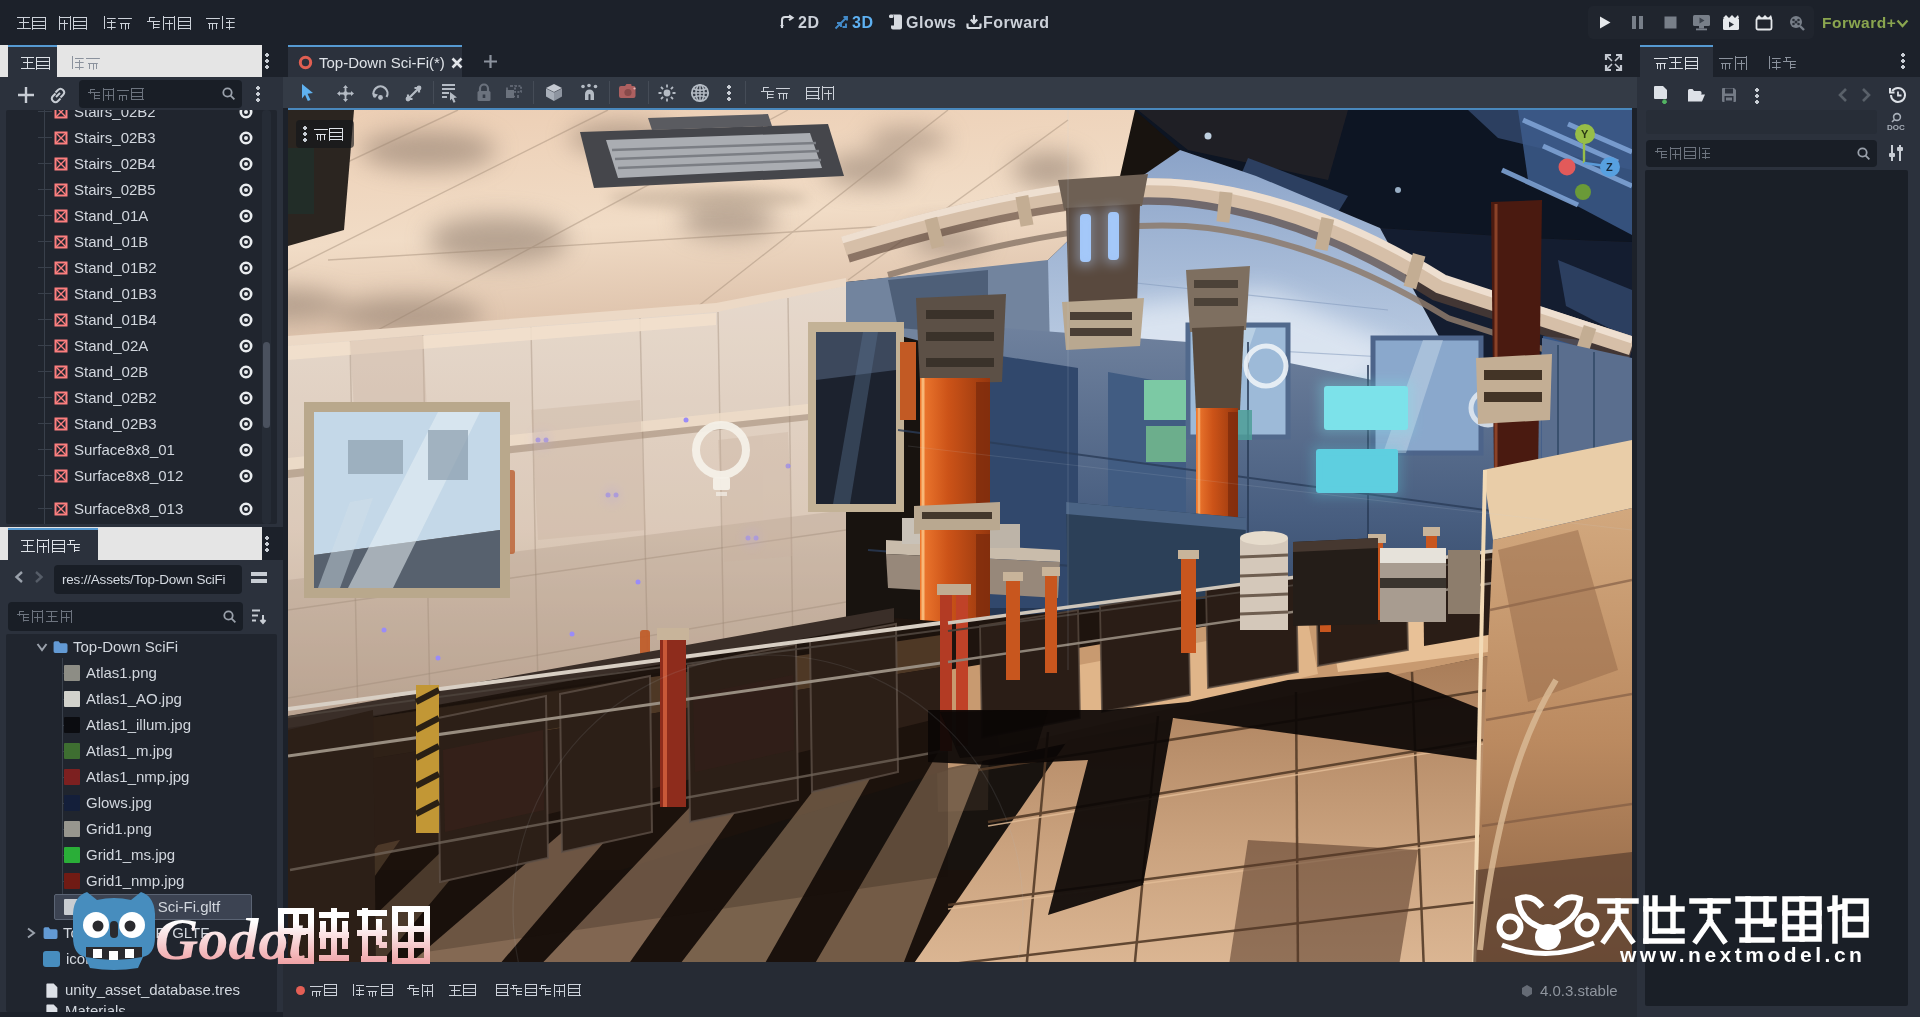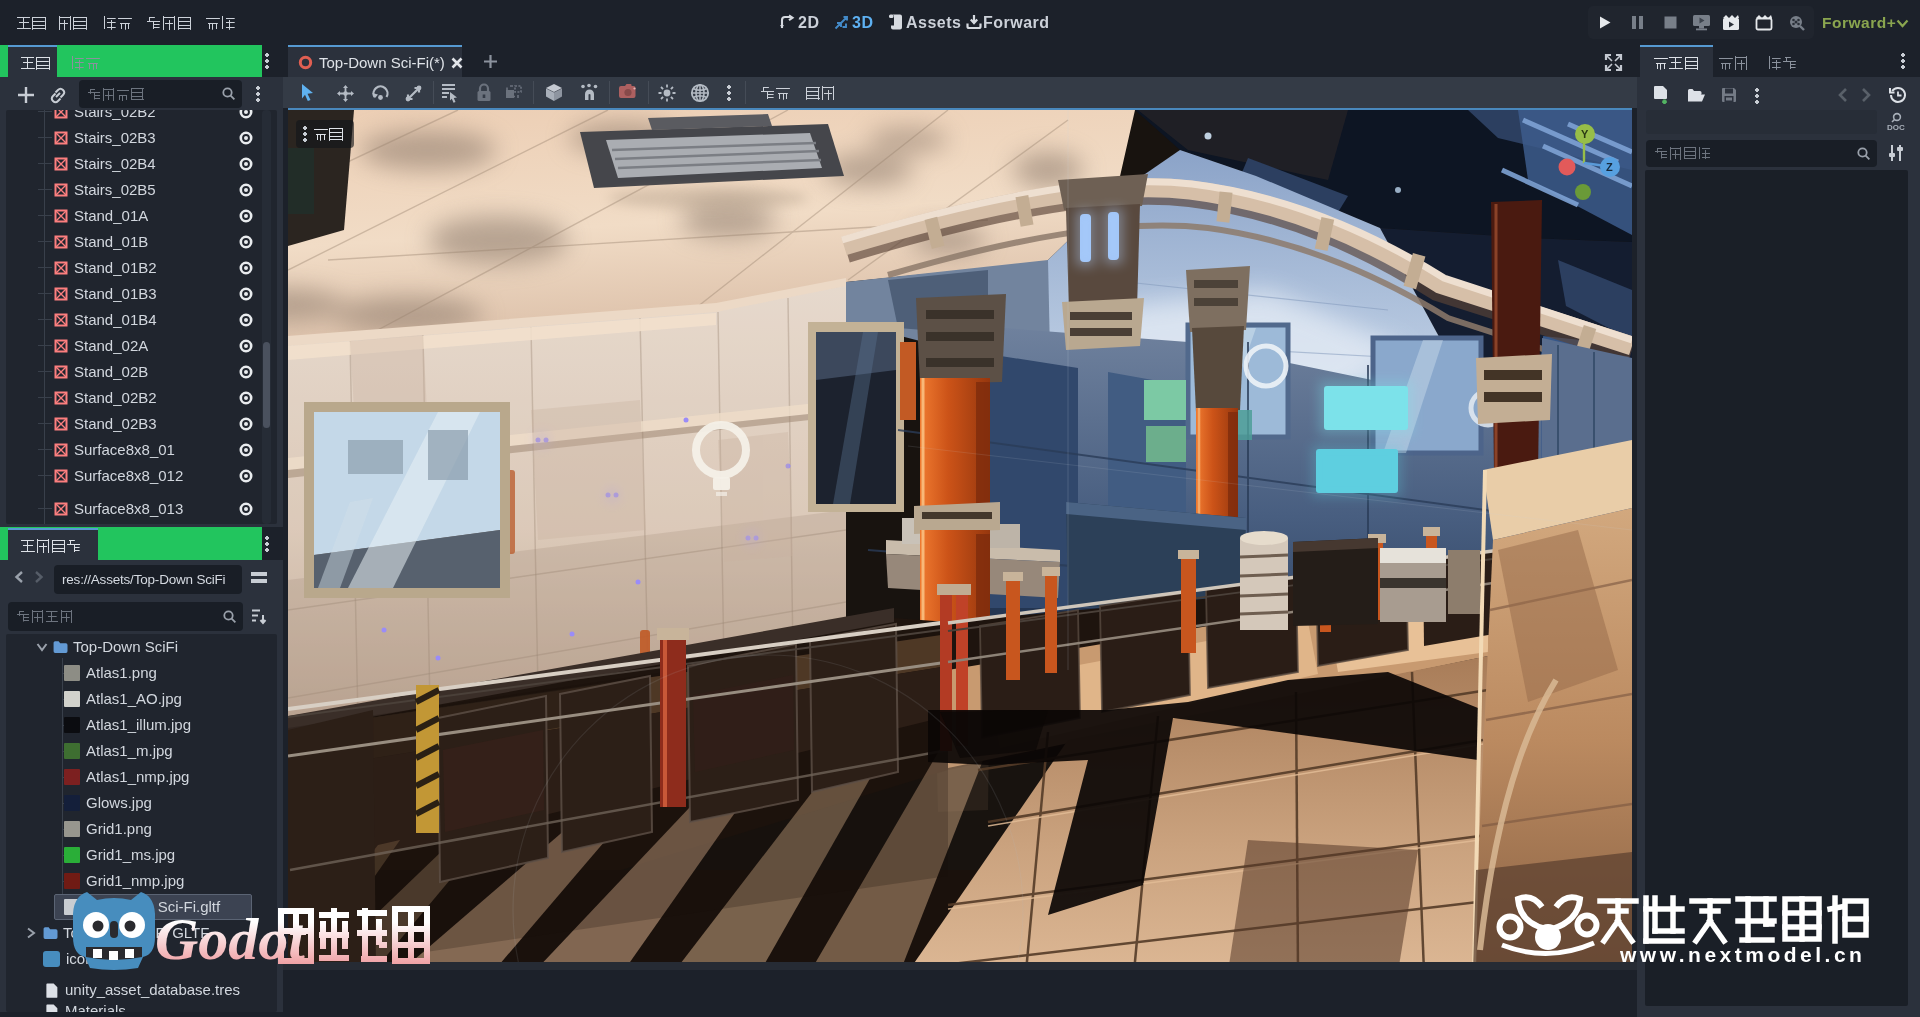--- a/index.html
+++ b/index.html
@@ -65,21 +65,21 @@
       </svg>
   <span class="mtxt" style="left:798px;font-weight:bold;font-size:16px">2D</span>
   <svg class="icon" style="left:833px;top:14px" width="17" height="17" viewBox="0 0 17 17">
         <path d="M2.5 14.5 L8 9 M8 13 V9 h-4 M8 9 L13 4 M10.5 3 h3.5 v3.5 M13 9.5 V13 h-3.5" fill="none" stroke="#438ac8" stroke-width="1.9"></path>
       </svg>
   <span class="mtxt" style="left:852px;font-weight:bold;font-size:16px;color:#5eb1f2">3D</span>
   <svg class="icon" style="left:888px;top:13px" width="16" height="18" viewBox="0 0 16 18">
         <path d="M4 1.5 h8 q2 0 2 2 v11 q0 2 -2 2 h-7 q-2 0 -2-2 v-2 h3 V3.5 q0-2-2-2z" fill="#d6dae0"></path>
         <rect x="1" y="1.5" width="4.5" height="3.5" rx="1.5" fill="#d6dae0"></rect>
       </svg>
-  <span class="mtxt" style="left:906px;font-weight:bold;font-size:16px">Assets</span>
+  <span class="mtxt" style="left:906px;font-weight:bold;font-size:16px">Glows</span>
   <svg class="icon" style="left:966px;top:14px" width="16" height="16" viewBox="0 0 16 16">
         <path d="M8 1 v7 M4.8 5.5 L8 9 L11.2 5.5" fill="none" stroke="#d6dae0" stroke-width="2.2"></path>
         <path d="M1.5 9.5 v3 q0 1.5 1.5 1.5 h10 q1.5 0 1.5-1.5 v-3" fill="none" stroke="#d6dae0" stroke-width="2.2"></path>
       </svg>
   <span class="mtxt" style="left:983px;font-weight:bold;font-size:16px">Forward</span>
 
   <div class="abs" style="left:1588px;top:6px;width:226px;height:33px;background:#20252e;border-radius:5px"></div>
   <svg class="icon" style="left:1598px;top:15px" width="14" height="15" viewBox="0 0 14 15">
         <path d="M2 1.5 L12.5 7.5 L2 13.5z" fill="#e6e9ec"></path>
       </svg>
@@ -113,21 +113,21 @@
         <circle cx="5.5" cy="10" r="1.3" fill="#2a2f38"></circle>
         <circle cx="10.5" cy="10" r="1.3" fill="#2a2f38"></circle>
         <path d="M12 12 L16 16" stroke="#787f89" stroke-width="2.4"></path>
       </svg>
   <span class="mtxt" style="left:1822px;top:14px;font-weight:bold;font-size:15.5px;color:#8aa54f">Forward+</span>
   <svg class="icon" style="left:1896px;top:19px" width="13" height="9" viewBox="0 0 13 9">
         <path d="M1.5 1.5 L6.5 7 L11.5 1.5" fill="none" stroke="#8aa54f" stroke-width="2.2"></path>
       </svg>
 </div>
 
-<div id="ldock" class="abs" style="left:0;top:45px;width:262px;height:972px;background:#22c55e">
+<div id="ldock" class="abs" style="left:0;top:45px;width:262px;height:972px;background:#e5e5e5">
 
   <div class="abs panel" style="left:0;top:32px;width:283px;height:450px"></div>
   <div class="tab-active" style="left:8px;top:0;width:49px;height:32px;font-size:15px">
         <span style="position:absolute;left:12px;top:7px"><i class="k k1"></i><i class="k k2"></i></span>
       </div>
   <span class="tab-idle" style="left:70px;top:9px;font-size:15px"><i class="k k4"></i><i class="k k5"></i></span>
   <div class="dots3v" style="left:265px;top:8px"></div>
 
   <svg class="icon" style="left:17px;top:41px" width="18" height="18" viewBox="0 0 18 18">
         <path d="M9 1 V17 M1 9 H17" stroke="#c8cdd4" stroke-width="2.4"></path>
@@ -977,20 +977,32 @@
             <text x="1318" y="61" fill="#16293c">Z</text>
 </g>
 </svg>
 <div class="abs" style="left:8px;top:10px;width:58px;height:28px;background:rgba(18,21,26,.62);border-radius:4px">
 <div class="dots3v" style="left:7px;top:6px"></div>
 <span style="position:absolute;left:17px;top:5px;font-size:15px;color:#e0e4ea"><i class="k k5"></i><i class="k k2"></i></span>
 </div>
       </div>
   <div class="abs" style="left:0;top:917px;width:1354px;height:8px;background:#262b34"></div>
 
+  <div class="abs" style="left:0;top:925px;width:1354px;height:47px;background:#262b34">
+    <div class="abs" style="left:13px;top:16px;width:9px;height:9px;border-radius:50%;background:#e45f55"></div>
+    <span class="abs" style="left:26px;top:12px;font-size:14px;color:#ccd1d9"><i class="k k5"></i><i class="k k2"></i></span>
+    <span class="abs" style="left:68px;top:12px;font-size:14px;color:#ccd1d9"><i class="k k4"></i><i class="k k5"></i><i class="k k2"></i></span>
+    <span class="abs" style="left:123px;top:12px;font-size:14px;color:#ccd1d9"><i class="k k6"></i><i class="k k3"></i></span>
+    <span class="abs" style="left:165px;top:12px;font-size:14px;color:#ccd1d9"><i class="k k1"></i><i class="k k2"></i></span>
+    <span class="abs" style="left:212px;top:12px;font-size:14px;color:#ccd1d9"><i class="k k2"></i><i class="k k6"></i><i class="k k2"></i><i class="k k6"></i><i class="k k3"></i><i class="k k2"></i></span>
+    <svg class="abs" style="left:1236px;top:13px" width="16" height="16" viewBox="0 0 16 16" opacity="0.55">
+          <path d="M8 2 L13 5 V11 L8 14 L3 11 V5z" fill="#9aa1ab"></path>
+        </svg>
+    <span class="abs" style="left:1257px;top:12px;font-size:15px;color:#8f959e">4.0.3.stable</span>
+  </div>
 </div>
 
 <div id="rdock" class="abs" style="left:1637px;top:45px;width:283px;height:972px;background:#1c212a">
   <div class="abs panel" style="left:0;top:32px;width:283px;height:940px"></div>
   <div class="tab-active" style="left:3px;top:0;width:73px;height:32px;font-size:15px">
         <span style="position:absolute;left:13px;top:7px"><i class="k k5"></i><i class="k k1"></i><i class="k k2"></i></span>
       </div>
   <span class="tab-idle" style="left:81px;top:9px;font-size:15px"><i class="k k5"></i><i class="k k3"></i></span>
   <span class="tab-idle" style="left:130px;top:9px;font-size:15px"><i class="k k4"></i><i class="k k6"></i></span>
   <div class="dots3v" style="left:264px;top:8px"></div>

